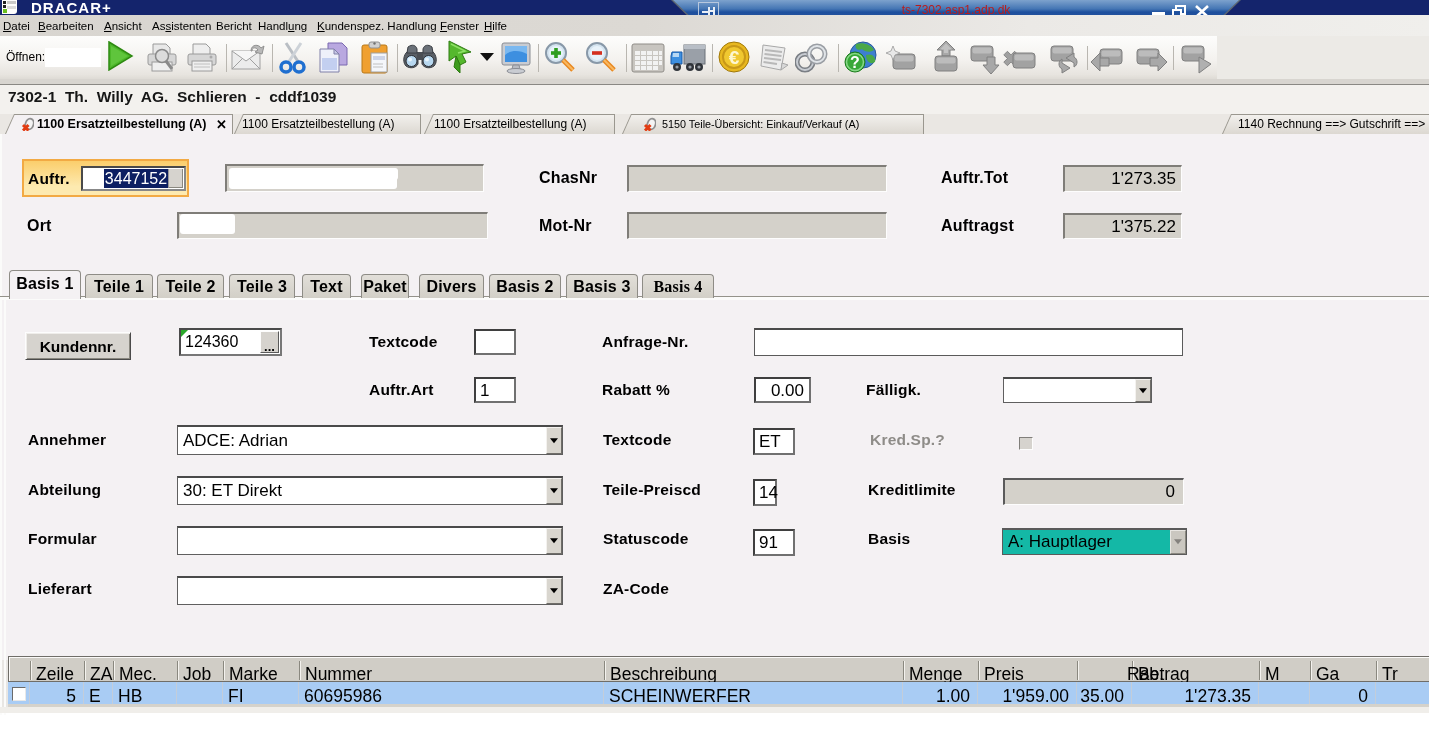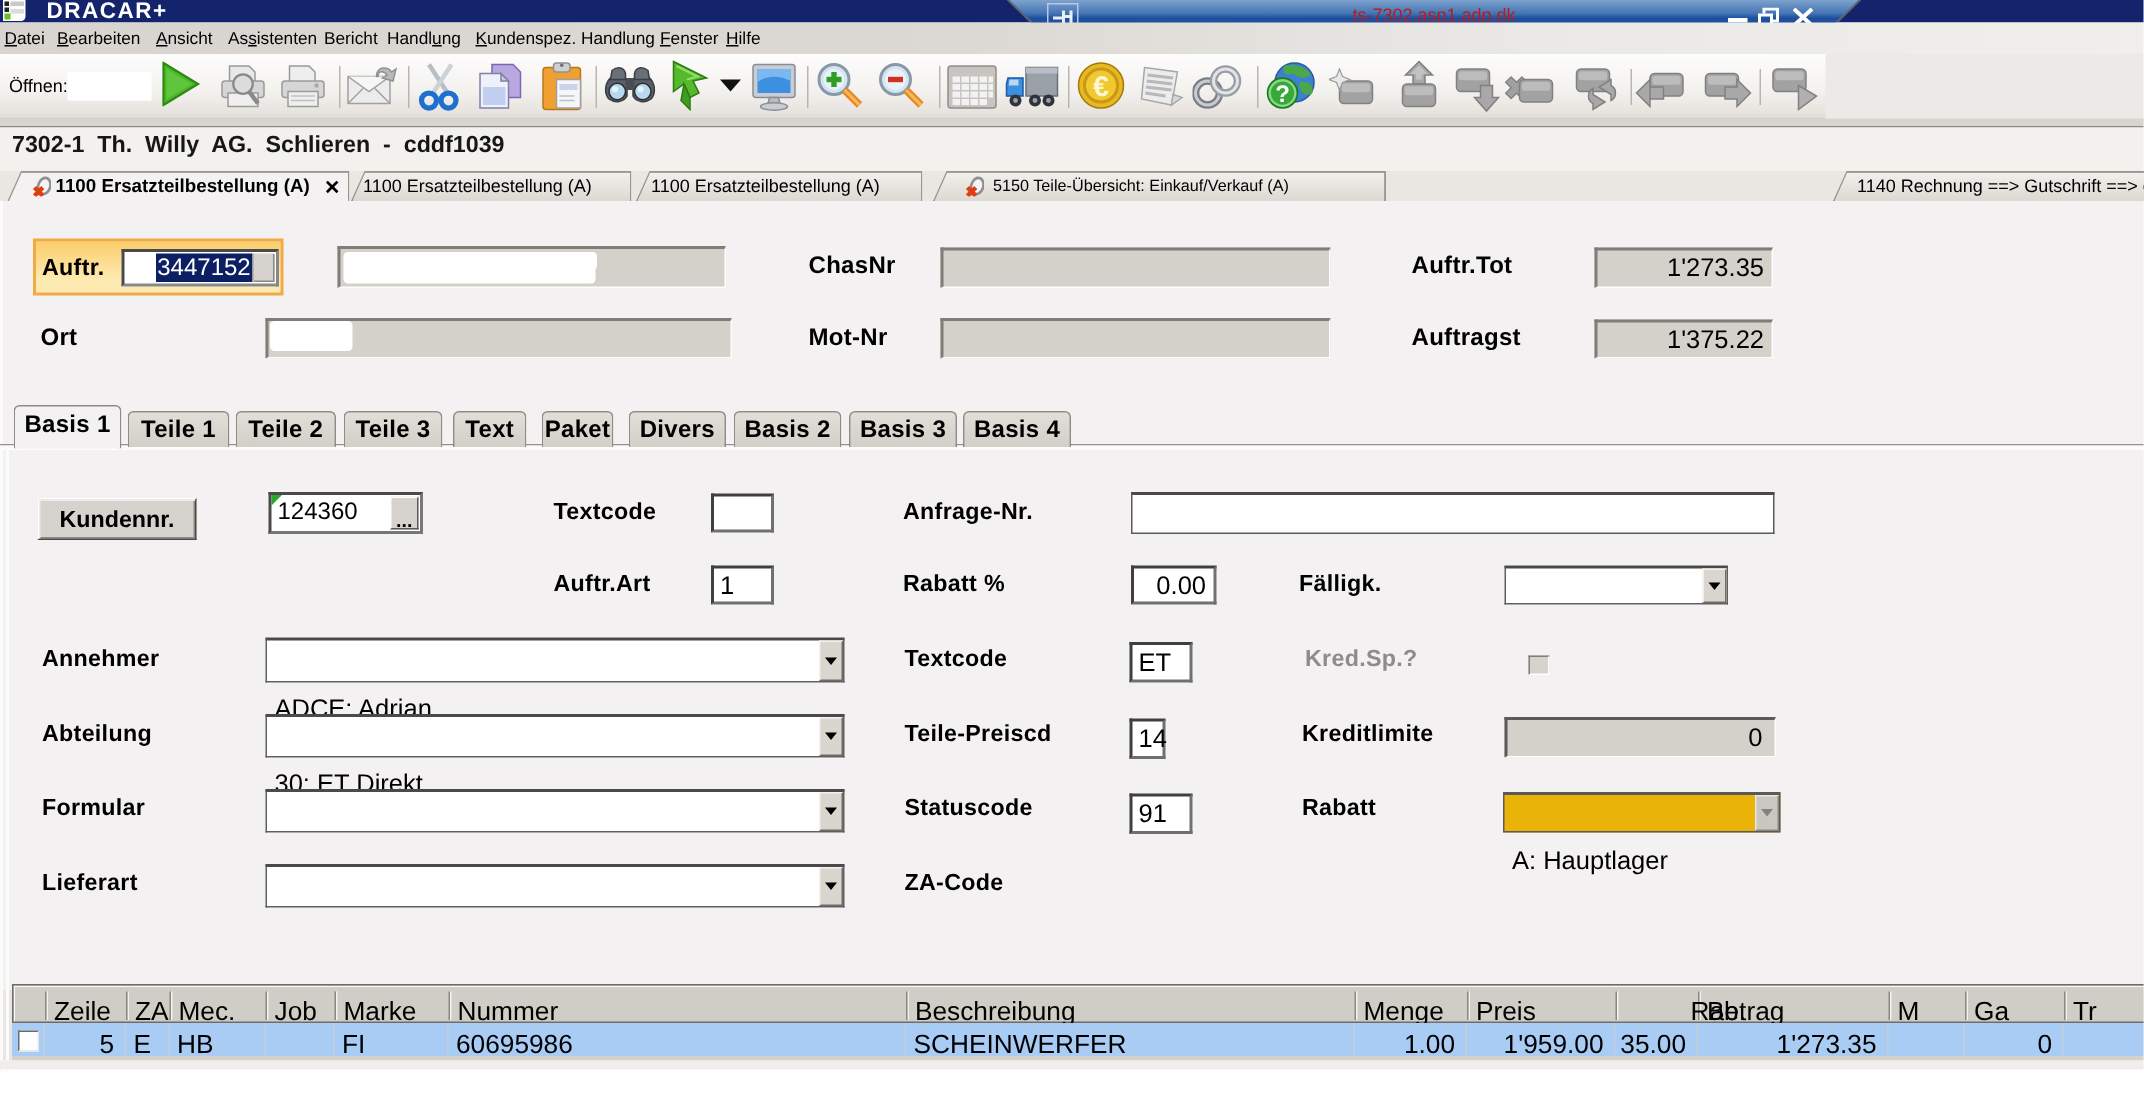--- a/index.html
+++ b/index.html
@@ -1,21 +1,21 @@
 <!DOCTYPE html>
 <html><head><meta charset="utf-8"><style>
 html,body{margin:0;padding:0;}
 body{width:1429px;height:735px;overflow:hidden;font-family:"Liberation Sans",sans-serif;background:#ffffff;}
 #root{position:absolute;top:0;left:0;width:1429px;height:735px;background:#fff;}
 .abs{position:absolute;}
 .lbl{position:absolute;font:bold 15.5px "Liberation Sans",sans-serif;color:#000;white-space:nowrap;line-height:16px;letter-spacing:0.2px;}
 .sunk{position:absolute;background:#d4d1ca;border-top:2px solid #7f7d78;border-left:2px solid #7f7d78;border-bottom:1px solid #fdfdfd;border-right:1px solid #fdfdfd;box-sizing:border-box;}
 .winput{position:absolute;background:#fff;border:2px solid;border-color:#3f3f3f #707070 #707070 #3f3f3f;box-sizing:border-box;font:17px "Liberation Sans",sans-serif;line-height:23px;padding-left:4px;white-space:nowrap;}
 .dd{position:absolute;background:#fff;border:1px solid #5f5f5f;border-top:2px solid #4a4a4a;box-sizing:border-box;font:17px "Liberation Sans",sans-serif;white-space:nowrap;}
-.dd .txt{position:absolute;left:5px;top:50%;transform:translateY(-50%);margin-top:32px;}
+.dd .txt{position:absolute;left:5px;top:50%;transform:translateY(-50%);}
 .ddbtn{position:absolute;right:0px;top:0px;bottom:0px;width:16px;background:#d9d6cf;border:1px solid;border-color:#f4f2ef #6f6d68 #6f6d68 #f4f2ef;box-sizing:border-box;}
 .arr{position:absolute;left:50%;top:50%;transform:translate(-50%,-30%);width:0;height:0;border:4.5px solid transparent;border-top:5.5px solid #000;}
 .sep{position:absolute;width:1px;background:#b9b6b0;top:44px;height:28px;}
 </style></head><body>
 <div id="root">
 
 <div class="abs" style="left:0;top:0;width:1429px;height:15px;background:#14246c;"></div>
 <div class="abs" style="left:2px;top:0;width:15px;height:14px;background:#fdfdfd;border-radius:0 0 3px 0;">
  <div class="abs" style="left:1px;top:1px;width:3px;height:3px;background:#222;"></div>
  <div class="abs" style="left:1px;top:5px;width:3px;height:3px;background:#222;"></div>
@@ -340,21 +340,21 @@
 <div class="abs" style="left:0;top:300px;width:2px;height:360px;background:#fbfbfa;"></div>
 <div class="stab" style="left:9px;top:270px;width:72px;height:29px;background:#f4f1f3;z-index:2;line-height:26px;">Basis 1</div>
 <div class="stab" style="left:85px;width:68px;">Teile 1</div>
 <div class="stab" style="left:157px;width:67px;">Teile 2</div>
 <div class="stab" style="left:229px;width:66px;">Teile 3</div>
 <div class="stab" style="left:302px;width:49px;">Text</div>
 <div class="stab" style="left:361px;width:48px;">Paket</div>
 <div class="stab" style="left:419px;width:65px;">Divers</div>
 <div class="stab" style="left:489px;width:72px;">Basis 2</div>
 <div class="stab" style="left:566px;width:72px;">Basis 3</div>
-<div class="stab" style="left:642px;width:72px;">Basis 4</div>
+<div class="stab" style="left:642px;width:72px;font-family:Liberation Serif, serif;">Basis 4</div>
 
 <div class="abs" style="left:25px;top:332px;width:106px;height:28px;background:#d6d3ce;border:1px solid;border-color:#fdfdfd #4a4a4a #4a4a4a #fdfdfd;box-shadow:inset 1px 1px 0 #efedea, inset -1px -1px 0 #8a8880;box-sizing:border-box;font:bold 15.5px 'Liberation Sans',sans-serif;text-align:center;line-height:27px;">Kundennr.</div>
 <div class="abs" style="left:179px;top:328px;width:103px;height:28px;background:#fff;border:2px solid;border-color:#4a4a4a #777 #777 #4a4a4a;box-sizing:border-box;">
   <div class="abs" style="left:0;top:0;width:0;height:0;border-top:7px solid #2aa82a;border-right:7px solid transparent;"></div>
   <div class="abs" style="left:4px;top:3px;font:16px 'Liberation Sans',sans-serif;">124360</div>
   <div class="abs" style="right:1px;top:1px;width:19px;height:22px;background:#d6d3ce;border:1px solid;border-color:#fdfdfd #5a5a5a #5a5a5a #fdfdfd;box-sizing:border-box;font:bold 13px 'Liberation Sans',sans-serif;text-align:center;line-height:30px;">...</div>
 </div>
 <div class="lbl" style="left:369px;top:334px;">Textcode</div>
 <div class="winput" style="left:474px;top:329px;width:42px;height:26px;"></div>
 <div class="lbl" style="left:602px;top:334px;">Anfrage-Nr.</div>
@@ -393,22 +393,22 @@
 <div class="lbl" style="left:868px;top:482px;">Kreditlimite</div>
 <div class="sunk" style="left:1003px;top:478px;width:181px;height:27px;font:17px 'Liberation Sans',sans-serif;text-align:right;line-height:24px;padding-right:8px;border-top-color:#5a5a5a;border-left-color:#5a5a5a;">0</div>
 <div class="lbl" style="left:28px;top:531px;">Formular</div>
 <div class="dd" style="left:177px;top:526px;width:386px;height:29px;">
       <div class="ddbtn">
         <div class="arr"></div>
       </div>
     </div>
 <div class="lbl" style="left:603px;top:531px;">Statuscode</div>
 <div class="winput" style="left:753px;top:529px;width:42px;height:27px;">91</div>
-<div class="lbl" style="left:868px;top:531px;">Rabatt</div>
-<div class="dd" style="left:1002px;top:528px;width:185px;height:27px;background:#eab308;border-color:#5a5a5a;">
+<div class="lbl" style="left:868px;top:531px;">Basis</div>
+<div class="dd" style="left:1002px;top:528px;width:185px;height:27px;background:#14b8a6;border-color:#5a5a5a;">
       <div class="txt">A: Hauptlager</div>
       <div class="ddbtn" style="background:#cac7c0;border-color:#e8e6e2 #8a8880 #8a8880 #e8e6e2;">
         <div class="arr" style="border-top-color:#84827e;"></div>
       </div>
     </div>
 <div class="lbl" style="left:28px;top:581px;">Lieferart</div>
 <div class="dd" style="left:177px;top:576px;width:386px;height:29px;">
       <div class="ddbtn">
         <div class="arr"></div>
       </div>

